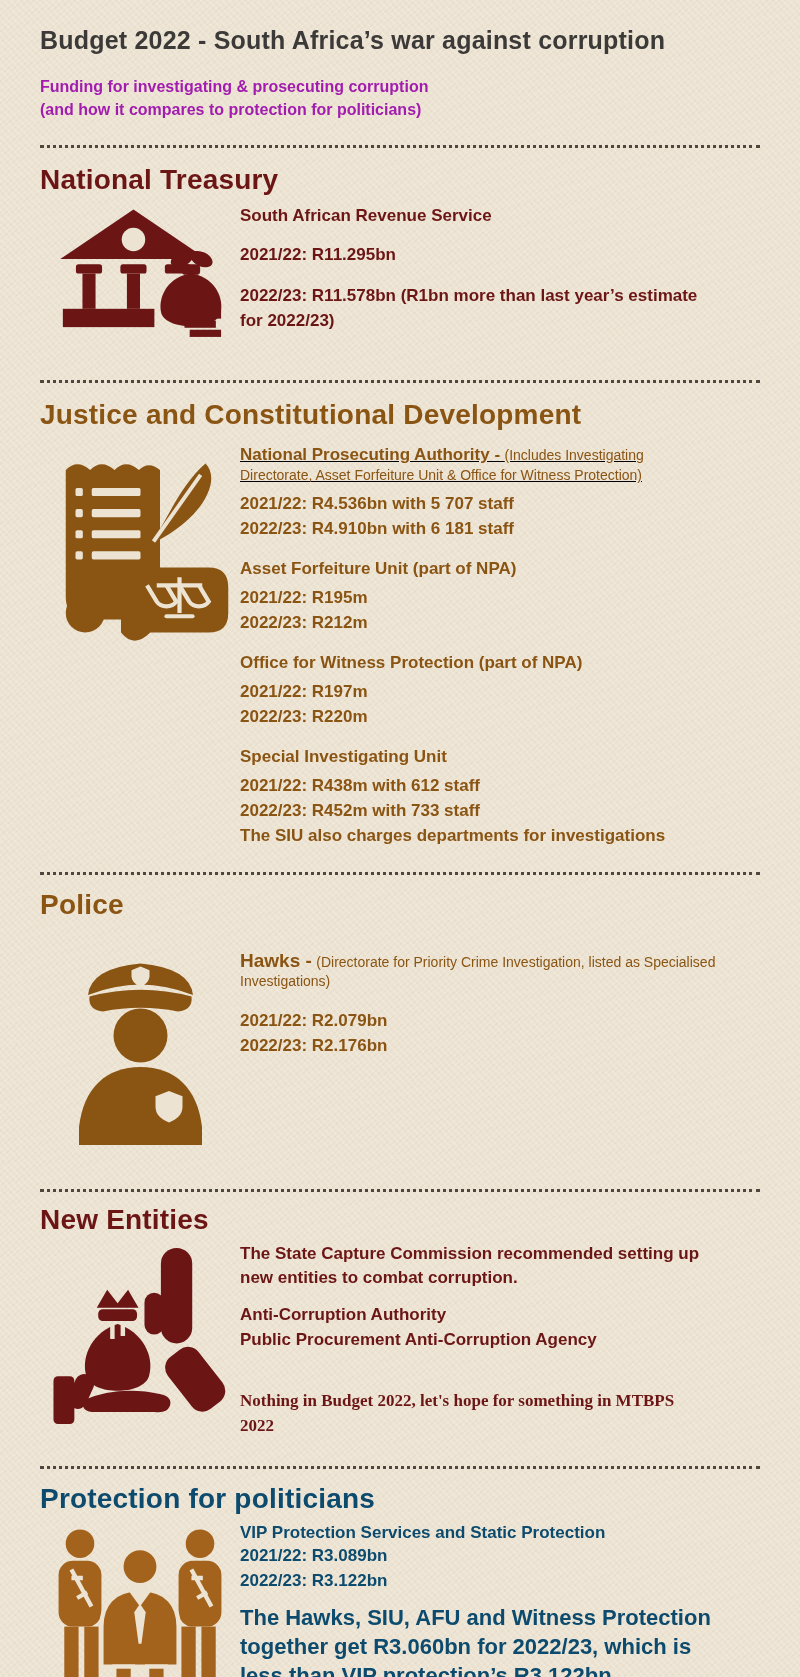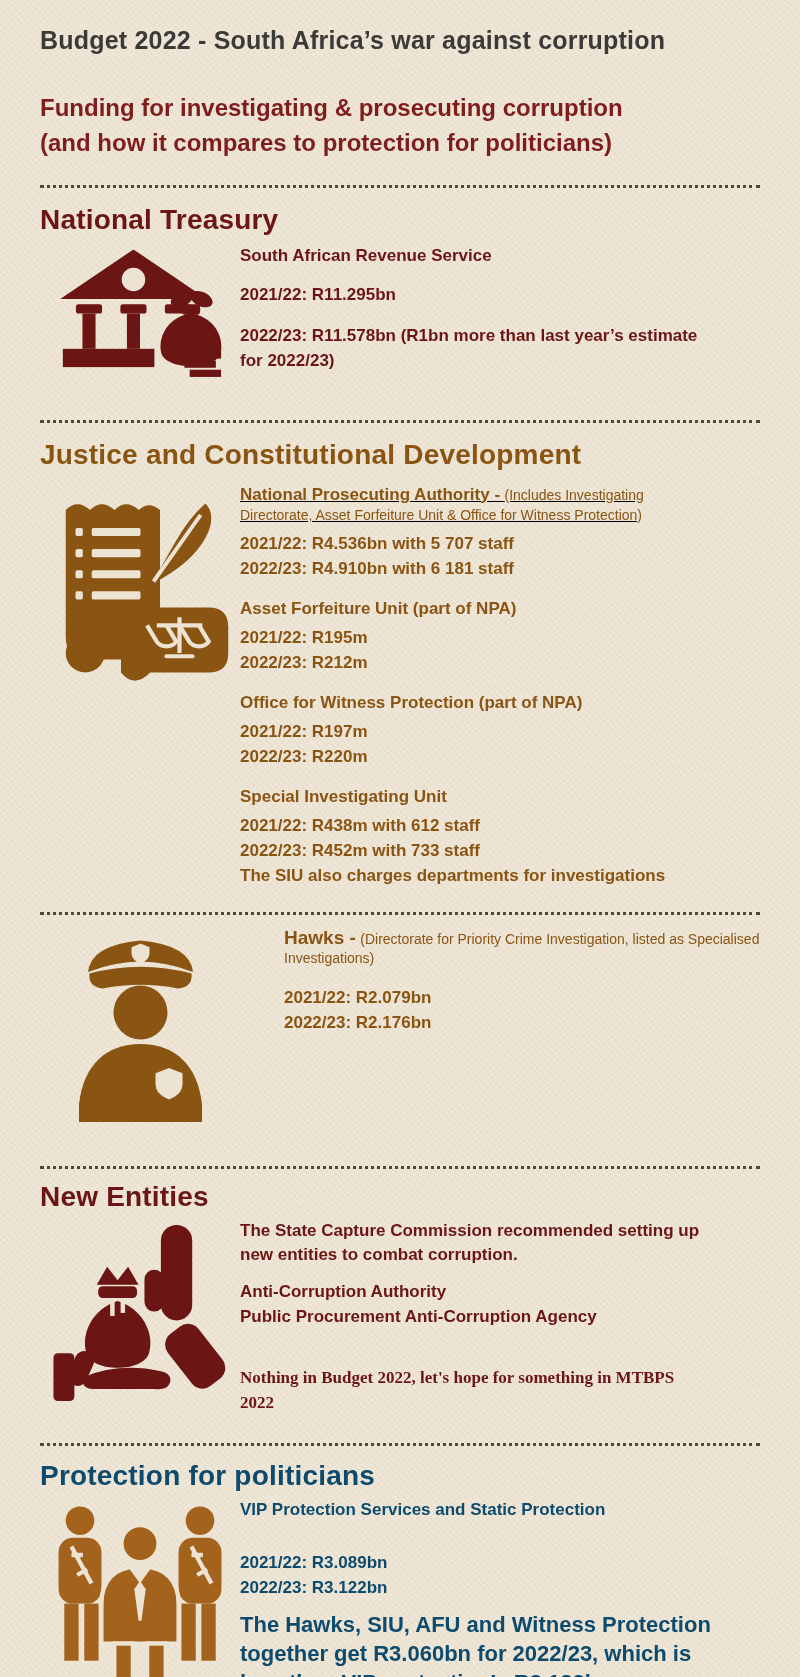--- a/index.html
+++ b/index.html
@@ -7,47 +7,47 @@
     width:800px;height:1677px;overflow:hidden;
     font-family:"Liberation Sans", sans-serif;
     background-color:#ece3d2;
     background-image:
       repeating-linear-gradient(47deg, rgba(255,255,255,.16) 0 2px, rgba(0,0,0,0) 2px 5px),
       repeating-linear-gradient(-43deg, rgba(150,130,100,.06) 0 1px, rgba(0,0,0,0) 1px 4px);
     position:relative;
   }
   .page{width:800px;height:1251px;box-sizing:border-box;padding:0 40px;position:relative;}
   .title{padding-top:26px;font-size:25px;font-weight:700;color:#3b3a38;letter-spacing:.2px;}
-  .subtitle{margin-top:36px;font-size:24px;font-weight:700;color:#7f1d1d;line-height:1.45;}
+  .subtitle{margin-top:20px;font-size:16px;font-weight:700;color:#a21caf;line-height:1.45;}
   .sep{border-top:3px dotted #4d473f;height:0;margin-top:24px;}
   .sec-heading{font-size:28px;font-weight:700;letter-spacing:.2px;}
   .maroon{color:#6b1515;}
   .brown{color:#8a5413;}
   .amber{color:#0c4a6e;}
   .row{display:flex;align-items:flex-start;}
   .icon-col{flex:0 0 200px;display:flex;justify-content:center;}
   .text-col{flex:1;}
   .entity-name{font-size:17px;font-weight:700;}
   .entity-note{font-size:14px;font-weight:400;}
   .val{font-size:17px;font-weight:700;line-height:25px;}
-  .mt6{margin-top:6px;}.mt14{margin-top:30px;}
+  .mt6{margin-top:6px;}.mt14{margin-top:0;}
   .mt16{margin-top:16px;}.mt18{margin-top:18px;}
 
   
   .treasury-heading{margin-top:16px;}
   .treasury-row{margin-top:10px;min-height:150px;}
   .treasury-text{max-width:470px;}
   
   .justice-heading{margin-top:16px;}
   .justice-row{margin-top:12px;}
   .npa-note{max-width:440px;line-height:20px;margin-top:2px;text-decoration:underline;}
   .block{margin-top:18px;}
   
   .police-heading{margin-top:14px;}
-  .police-row{margin-top:12px;min-height:215px;gap:44px;}
+  .police-row{margin-top:29px;min-height:215px;}
   .hawks-note{max-width:505px;}
   
   .ne-heading{margin-top:12px;}
   .ne-row{margin-top:6px;min-height:200px;}
   .ne-intro{font-size:17px;font-weight:700;max-width:480px;line-height:24px;}
   .ne-list{margin-top:12px;}
   .ne-note{margin-top:36px;max-width:470px;font-family:Liberation Serif, serif;}
   
   .prot-heading{margin-top:14px;}
   .prot-row{margin-top:8px;}
@@ -158,20 +158,21 @@
       <div class="block">
         <div class="entity-name brown">Special Investigating Unit</div>
         <div class="val brown mt6">2021/22: R438m with 612 staff</div>
         <div class="val brown">2022/23: R452m with 733 staff</div>
         <div class="val brown">The SIU also charges departments for investigations</div>
       </div>
     </div>
   </div>
   <div class="sep"></div>
 
+  <div class="sec-heading brown police-heading">Police</div>
   <div class="row police-row">
     <div class="icon-col">
       <span>
         <svg width="165" height="195" viewBox="0 0 110 130">
           <g fill="#8a5413">
             <path d="M20,30 Q22,12 55,9 Q88,12 90,30 Q72,23 55,23 Q38,23 20,30 z"></path>
             <path d="M21,31 Q55,22 89,31 Q90,40 80,41 Q55,36 30,41 Q20,40 21,31 z"></path>
             <circle cx="55" cy="57" r="18"></circle>
             <path d="M55,78 C32,78 17,92 14,118 L14,130 L96,130 L96,118 C93,92 78,78 55,78 z"></path>
           </g>

